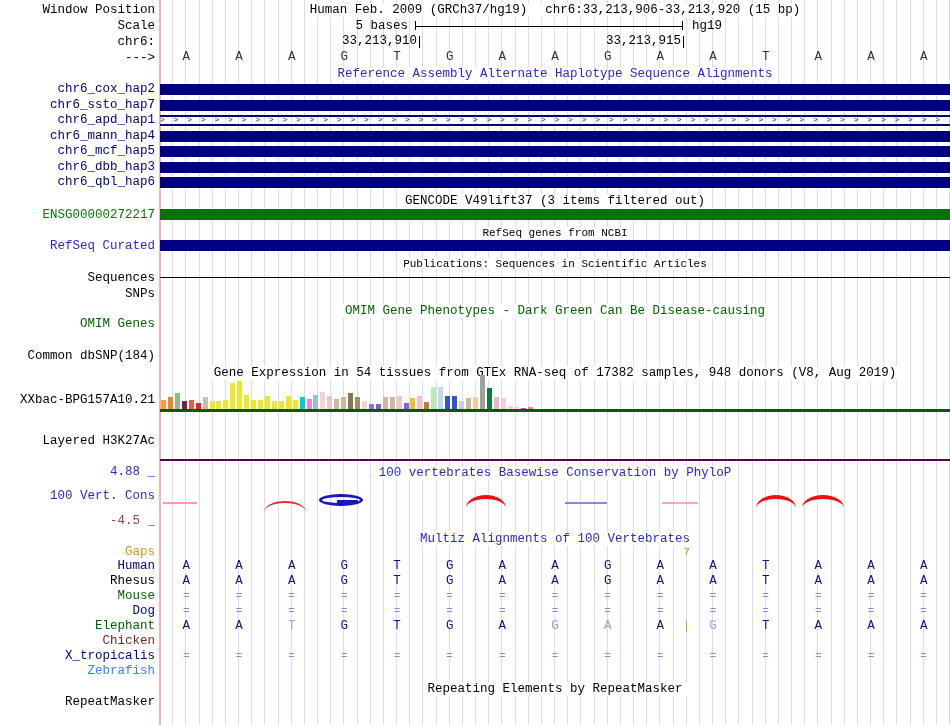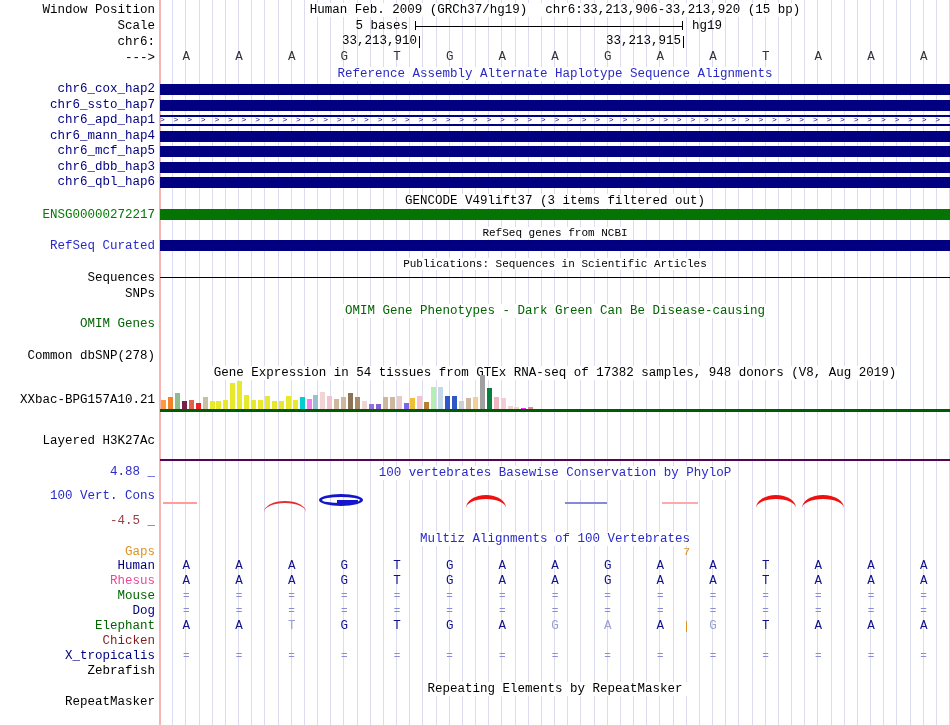--- a/index.html
+++ b/index.html
@@ -66,21 +66,21 @@
   <div class="title" style="top:366px"><span>Gene Expression in 54 tissues from GTEx RNA-seq of 17382 samples, 948 donors (V8, Aug 2019)</span></div>
   <div class="title blue" style="top:466px"><span>100 vertebrates Basewise Conservation by PhyloP</span></div>
   <div class="title blue" style="top:532px"><span>Multiz Alignments of 100 Vertebrates</span></div>
   <div class="title" style="top:682px"><span>Repeating Elements by RepeatMasker</span></div>
 
   <div class="lbl r green" style="top:208px">ENSG00000272217</div>
   <div class="lbl r blue" style="top:239px">RefSeq Curated</div>
   <div class="lbl r" style="top:271px">Sequences</div>
   <div class="lbl r" style="top:287px">SNPs</div>
   <div class="lbl r dgreen" style="top:317px">OMIM Genes</div>
-  <div class="lbl r" style="top:349px">Common dbSNP(278)</div>
+  <div class="lbl r" style="top:349px">Common dbSNP(184)</div>
   <div class="lbl r" style="top:393px">XXbac-BPG157A10.21</div>
   <div class="lbl r" style="top:434px">Layered H3K27Ac</div>
   <div class="lbl r blue" style="top:465px">4.88 _</div>
   <div class="lbl r blue" style="top:489px">100 Vert. Cons</div>
   <div class="lbl r dred" style="top:514px">-4.5 _</div>
   <div class="lbl r" style="top:695px">RepeatMasker</div>
 
   <div class="fullbar" style="top:209px;height:11px;background:#057405"></div>
   <div class="fullbar" style="top:240px;height:11px;background:#000080"></div>
   <div class="fullbar" style="top:277px;height:1.2px;background:#000"></div>
@@ -190,21 +190,21 @@
     <div class="mzb" style="position: absolute; left: 423.333px; top: 560px;">G</div>
     <div class="mzb" style="position: absolute; left: 476px; top: 560px;">A</div>
     <div class="mzb" style="position: absolute; left: 528.667px; top: 560px;">A</div>
     <div class="mzb" style="position: absolute; left: 581.333px; top: 560px;">G</div>
     <div class="mzb" style="position: absolute; left: 634px; top: 560px;">A</div>
     <div class="mzb" style="position: absolute; left: 686.667px; top: 560px;">A</div>
     <div class="mzb" style="position: absolute; left: 739.333px; top: 560px;">T</div>
     <div class="mzb" style="position: absolute; left: 792px; top: 560px;">A</div>
     <div class="mzb" style="position: absolute; left: 844.667px; top: 560px;">A</div>
     <div class="mzb" style="position: absolute; left: 897.333px; top: 560px;">A</div>
-    <div class="lbl r" style="position: absolute; top: 574px; color: #ec4899;">Rhesus</div>
+    <div class="lbl r" style="position: absolute; top: 574px; color: #000000;">Rhesus</div>
     <div class="mzb" style="position: absolute; left: 160px; top: 575px;">A</div>
     <div class="mzb" style="position: absolute; left: 212.667px; top: 575px;">A</div>
     <div class="mzb" style="position: absolute; left: 265.333px; top: 575px;">A</div>
     <div class="mzb" style="position: absolute; left: 318px; top: 575px;">G</div>
     <div class="mzb" style="position: absolute; left: 370.667px; top: 575px;">T</div>
     <div class="mzb" style="position: absolute; left: 423.333px; top: 575px;">G</div>
     <div class="mzb" style="position: absolute; left: 476px; top: 575px;">A</div>
     <div class="mzb" style="position: absolute; left: 528.667px; top: 575px;">A</div>
     <div class="mzb" style="position: absolute; left: 581.333px; top: 575px;">G</div>
     <div class="mzb" style="position: absolute; left: 634px; top: 575px;">A</div>
@@ -272,14 +272,14 @@
     <div class="mzb mz-eq" style="position: absolute; left: 423.333px; top: 650px;">=</div>
     <div class="mzb mz-eq" style="position: absolute; left: 476px; top: 650px;">=</div>
     <div class="mzb mz-eq" style="position: absolute; left: 528.667px; top: 650px;">=</div>
     <div class="mzb mz-eq" style="position: absolute; left: 581.333px; top: 650px;">=</div>
     <div class="mzb mz-eq" style="position: absolute; left: 634px; top: 650px;">=</div>
     <div class="mzb mz-eq" style="position: absolute; left: 686.667px; top: 650px;">=</div>
     <div class="mzb mz-eq" style="position: absolute; left: 739.333px; top: 650px;">=</div>
     <div class="mzb mz-eq" style="position: absolute; left: 792px; top: 650px;">=</div>
     <div class="mzb mz-eq" style="position: absolute; left: 844.667px; top: 650px;">=</div>
     <div class="mzb mz-eq" style="position: absolute; left: 897.333px; top: 650px;">=</div>
-    <div class="lbl r" style="position: absolute; top: 664px; color: #000000; text-align: right;">Zebrafish</div>
+    <div class="lbl r" style="position: absolute; top: 664px; color: #3b82f6; text-align: right;">Zebrafish</div>
   </div>
 
 </body></html>

